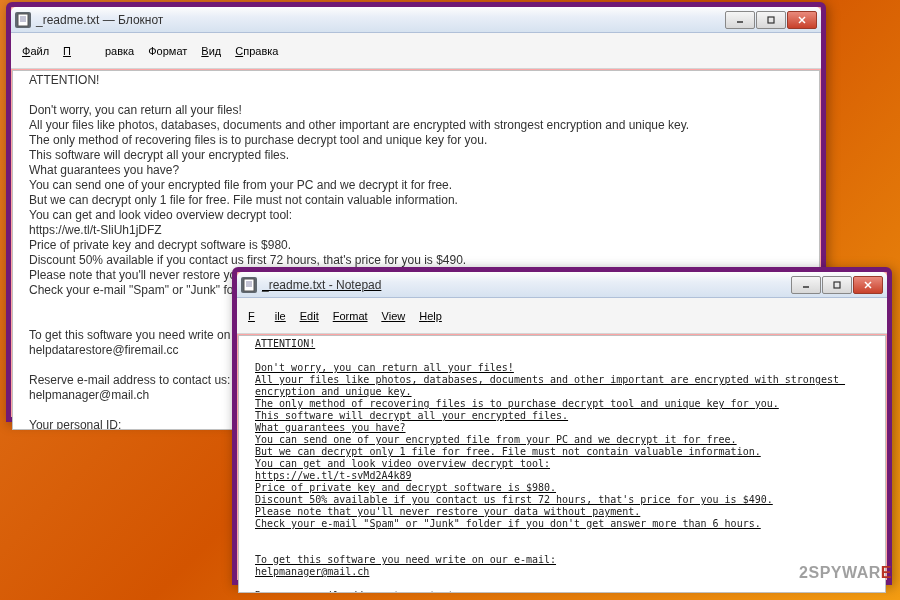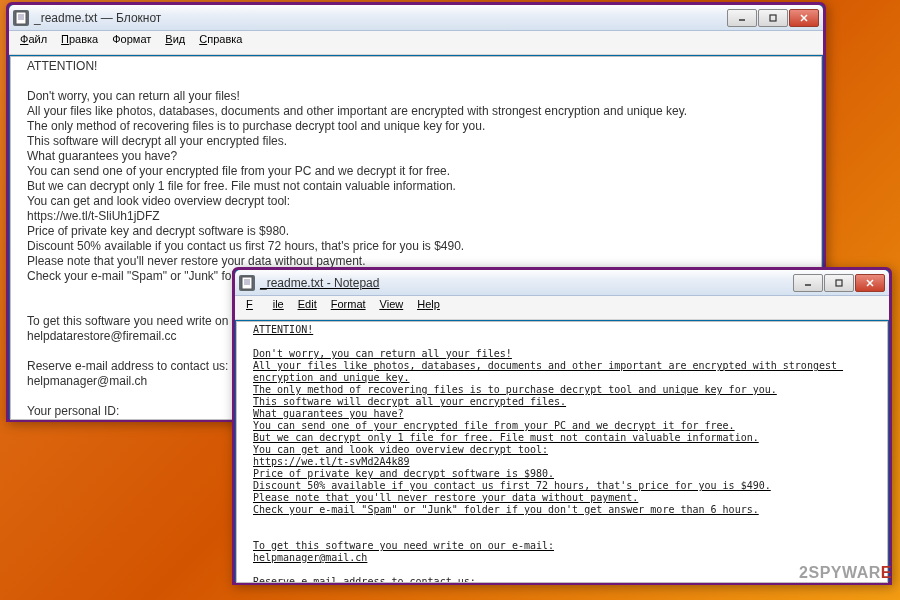--- a/index.html
+++ b/index.html
@@ -6,22 +6,22 @@
     body {
       width: 900px;
       height: 600px;
       background: linear-gradient(135deg, #e67e22 0%, #d35400 50%, #f39c12 100%);
       position: relative;
       overflow: hidden;
       font-family: Tahoma, Arial, sans-serif;
     }
     .window {
       position: absolute;
-      background: #0369a1;
-      border: 3px solid #701a75;
+      background: #fca5a5;
+      border: 5px solid #701a75;
       border-radius: 6px 6px 0 0;
       box-shadow: 2px 2px 12px rgba(0,0,0,0.35);
     }
     .window1 { left: 6px; top: 2px; width: 820px; height: 420px; }
     .window2 { left: 232px; top: 267px; width: 660px; height: 318px; text-decoration: underline; }
     .titlebar {
       height: 26px;
       background: linear-gradient(to bottom, #fdfdfd 0%, #e8eef7 40%, #d6e2f0 100%);
       border-bottom: 1px solid #b0c0d8;
       display: flex;
@@ -56,24 +56,25 @@
       justify-content: center;
       cursor: pointer;
     }
     .win-btn.close {
       background: linear-gradient(to bottom, #e98a7c, #c8412b);
       border-color: #9a3a2a;
       color: #fff;
     }
     .win-btn svg { width: 10px; height: 10px; }
     .menubar {
-      height: 24px;
+      height: 36px;
       background: #f5f5f5;
       border-bottom: 1px solid #d4d4d4;
       display: flex;
+      align-items: center;
       padding: 0 4px;
       font-size: 11px;
     }
     .menu-item {
       padding: 2px 7px;
       cursor: pointer;
     }
     .menu-item u { text-decoration: underline; }
     .content {
       background: #fff;
@@ -134,21 +135,21 @@
       <div class="win-btn close">
           <svg viewBox="0 0 10 10">
             <line x1="2" y1="2" x2="8" y2="8" stroke="#fff" stroke-width="1.5"></line>
             <line x1="8" y1="2" x2="2" y2="8" stroke="#fff" stroke-width="1.5"></line>
           </svg>
         </div>
     </div>
   </div>
   <div class="menubar">
     <div class="menu-item"><u>Ф</u><span style="text-decoration: none;">айл</span></div>
-    <div class="menu-item"><u>П</u><span style="text-decoration: none;">равка</span></div>
+    <div class="menu-item"><u>П</u><span style="text-decoration: none; padding-left: 34px;">равка</span></div>
     <div class="menu-item"><span>Формат</span></div>
     <div class="menu-item"><u>В</u><span style="text-decoration: none;">ид</span></div>
     <div class="menu-item"><u>С</u><span style="text-decoration: none;">правка</span></div>
   </div>
   <div class="content">ATTENTION!
 
 Don't worry, you can return all your files!
 All your files like photos, databases, documents and other important are encrypted with strongest encryption and unique key.
 The only method of recovering files is to purchase decrypt tool and unique key for you.
 This software will decrypt all your encrypted files.

